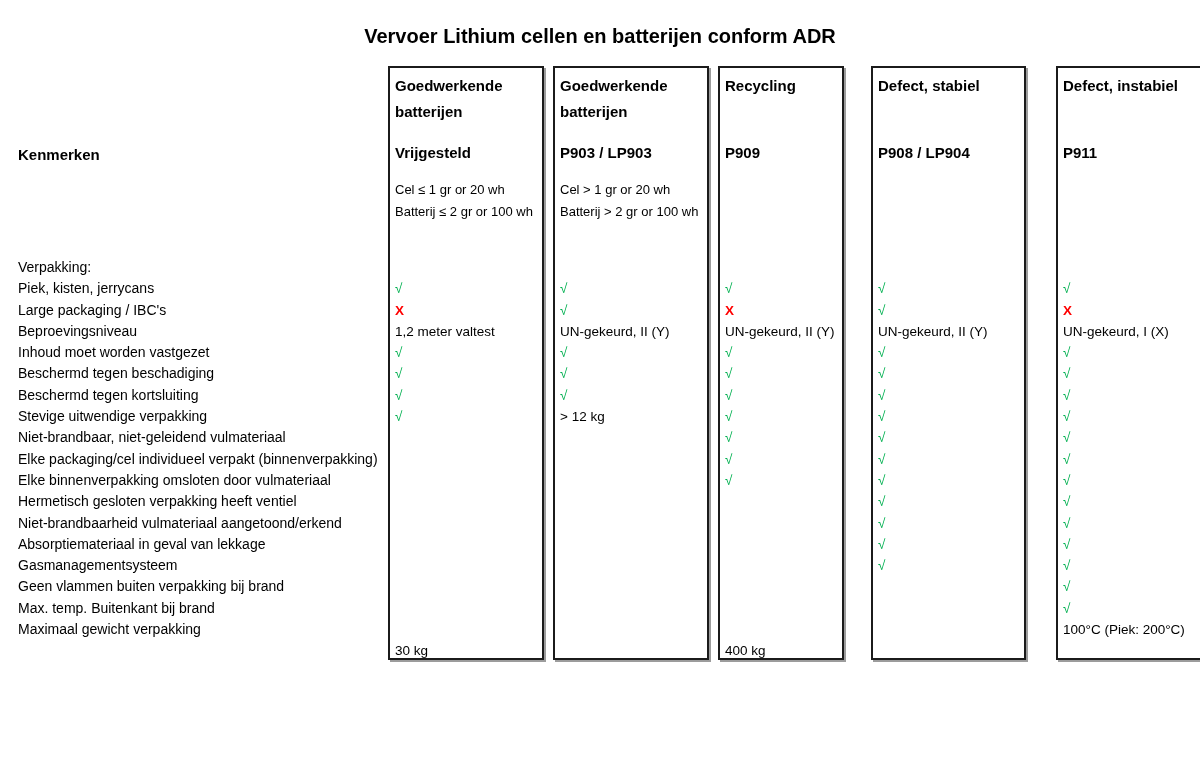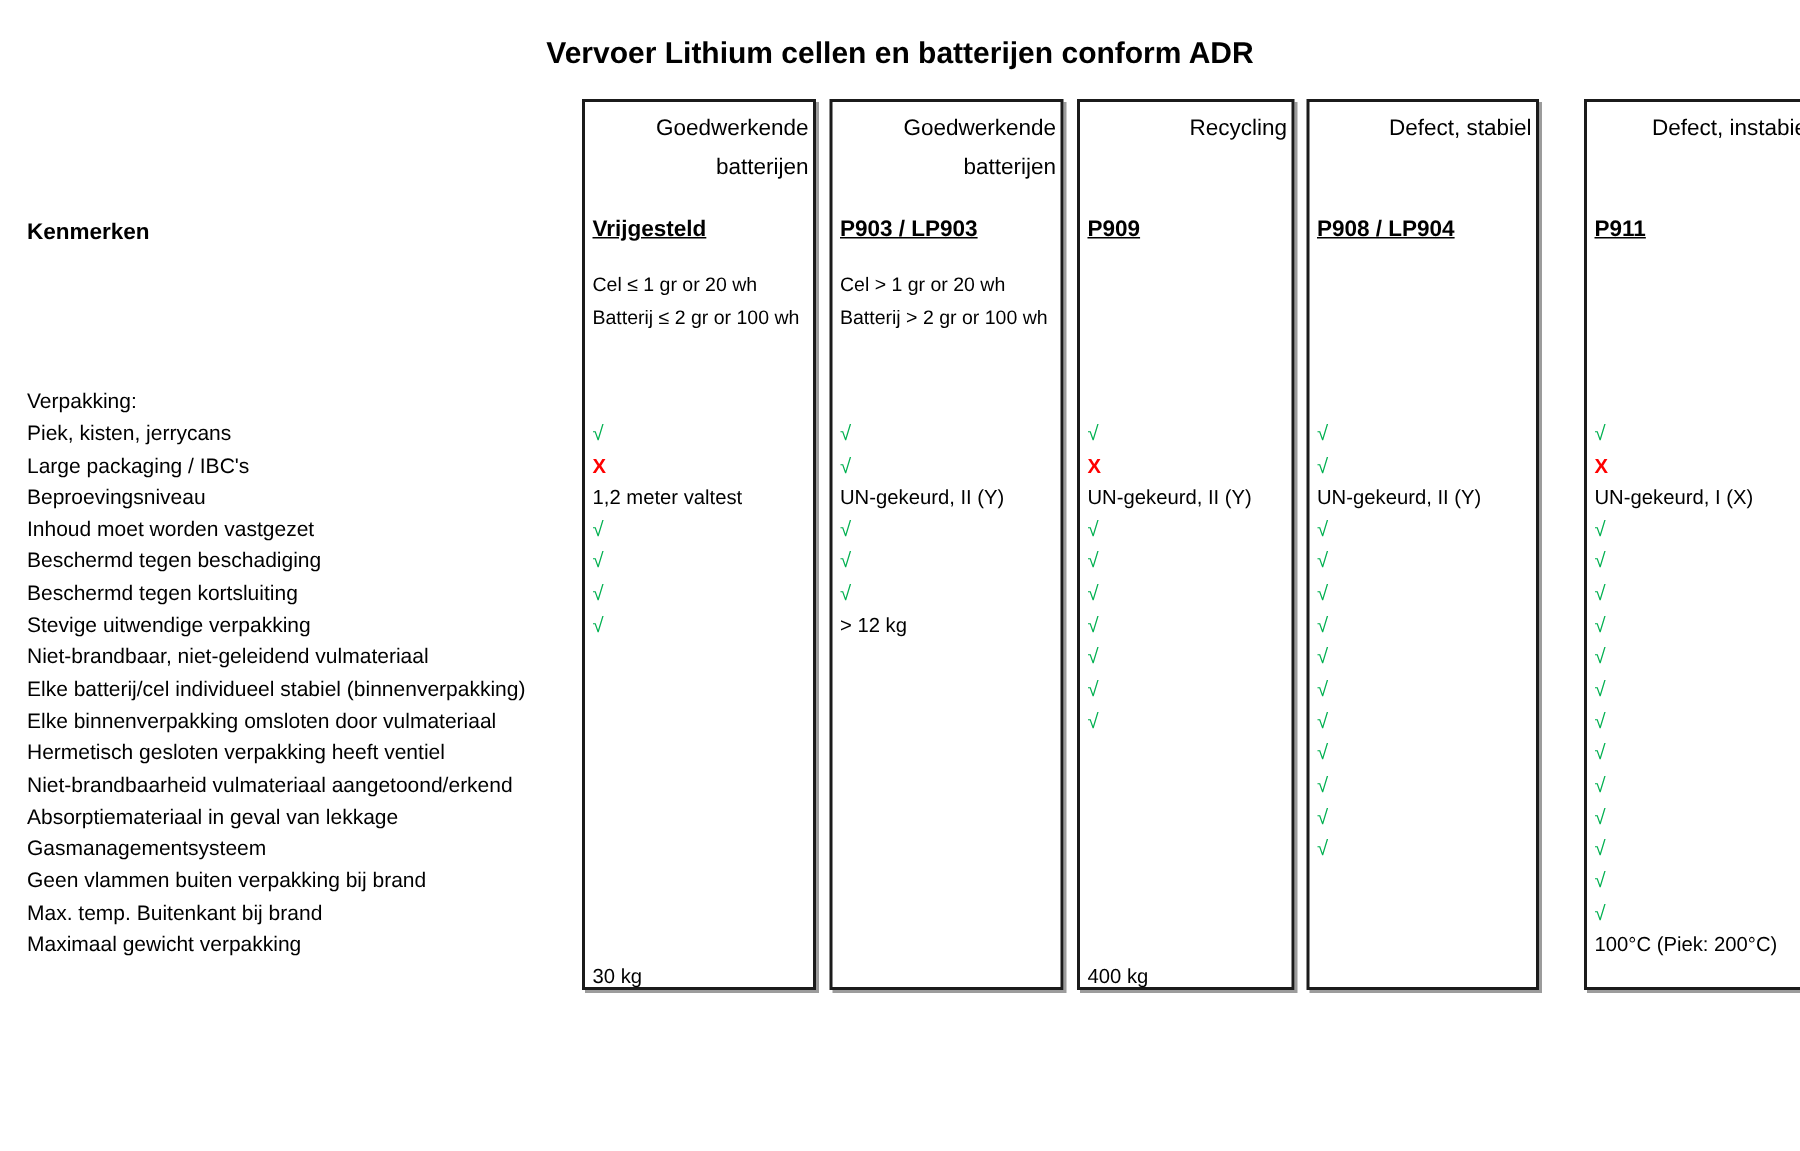--- a/index.html
+++ b/index.html
@@ -26,25 +26,25 @@
   }
   .box {
     position: absolute; top: 66px; height: 594px;
     border: 2px solid #1b1b1b;
     box-shadow: 2px 2px 0 #9c9c9c;
     background: #fff;
     box-sizing: border-box;
   }
   .box-header {
     position: absolute; top: 5px; left: 5px; right: 3px;
-    font-size: 15px; font-weight: 400; line-height: 26px; text-align: right;
+    font-size: 15px; font-weight: 700; line-height: 26px;
   }
   .box-code {
     position: absolute; top: 76px; left: 5px; right: 3px;
-    font-size: 15px; font-weight: 700; white-space: nowrap; text-decoration: underline;
+    font-size: 15px; font-weight: 700; white-space: nowrap;
   }
   .box-criteria {
     position: absolute; top: 111px; left: 5px; right: 4px;
     font-size: 13px; line-height: 21.5px;
   }
   .box-rows { position: absolute; top: 189px; left: 5px; right: 2px; }
   .cell-row {
     height: 21.3px; line-height: 21.3px;
     font-size: 13.5px; white-space: nowrap;
   }
@@ -60,21 +60,21 @@
 <div class="labels">
     <div class="label-row">Verpakking:</div>
     <div class="label-row">Piek, kisten, jerrycans</div>
     <div class="label-row">Large packaging / IBC's</div>
     <div class="label-row">Beproevingsniveau</div>
     <div class="label-row">Inhoud moet worden vastgezet</div>
     <div class="label-row">Beschermd tegen beschadiging</div>
     <div class="label-row">Beschermd tegen kortsluiting</div>
     <div class="label-row">Stevige uitwendige verpakking</div>
     <div class="label-row">Niet-brandbaar, niet-geleidend vulmateriaal</div>
-    <div class="label-row">Elke batterij/cel individueel stabiel (binnenverpakking)</div>
+    <div class="label-row">Elke packaging/cel individueel verpakt (binnenverpakking)</div>
     <div class="label-row">Elke binnenverpakking omsloten door vulmateriaal</div>
     <div class="label-row">Hermetisch gesloten verpakking heeft ventiel</div>
     <div class="label-row">Niet-brandbaarheid vulmateriaal aangetoond/erkend</div>
     <div class="label-row">Absorptiemateriaal in geval van lekkage</div>
     <div class="label-row">Gasmanagementsysteem</div>
     <div class="label-row">Geen vlammen buiten verpakking bij brand</div>
     <div class="label-row">Max. temp. Buitenkant bij brand</div>
     <div class="label-row">Maximaal gewicht verpakking</div>
   </div>
 
@@ -131,21 +131,21 @@
       <div class="cell-row"></div>
       <div class="cell-row"></div>
       <div class="cell-row"></div>
       <div class="cell-row"></div>
       <div class="cell-row"></div>
       <div class="cell-row"></div>
       <div class="cell-row"></div>
     </div>
 </div>
 
-<div class="box" style="left:718px; width:145px;">
+<div class="box" style="left:718px; width:126px;">
   <div class="box-header">Recycling</div>
   <div class="box-code">P909</div>
   <div class="box-criteria"></div>
   <div class="box-rows">
       <div class="cell-row"></div>
       <div class="cell-row mark-check">√</div>
       <div class="cell-row mark-cross">X</div>
       <div class="cell-row">UN-gekeurd, II (Y)</div>
       <div class="cell-row mark-check">√</div>
       <div class="cell-row mark-check">√</div>

